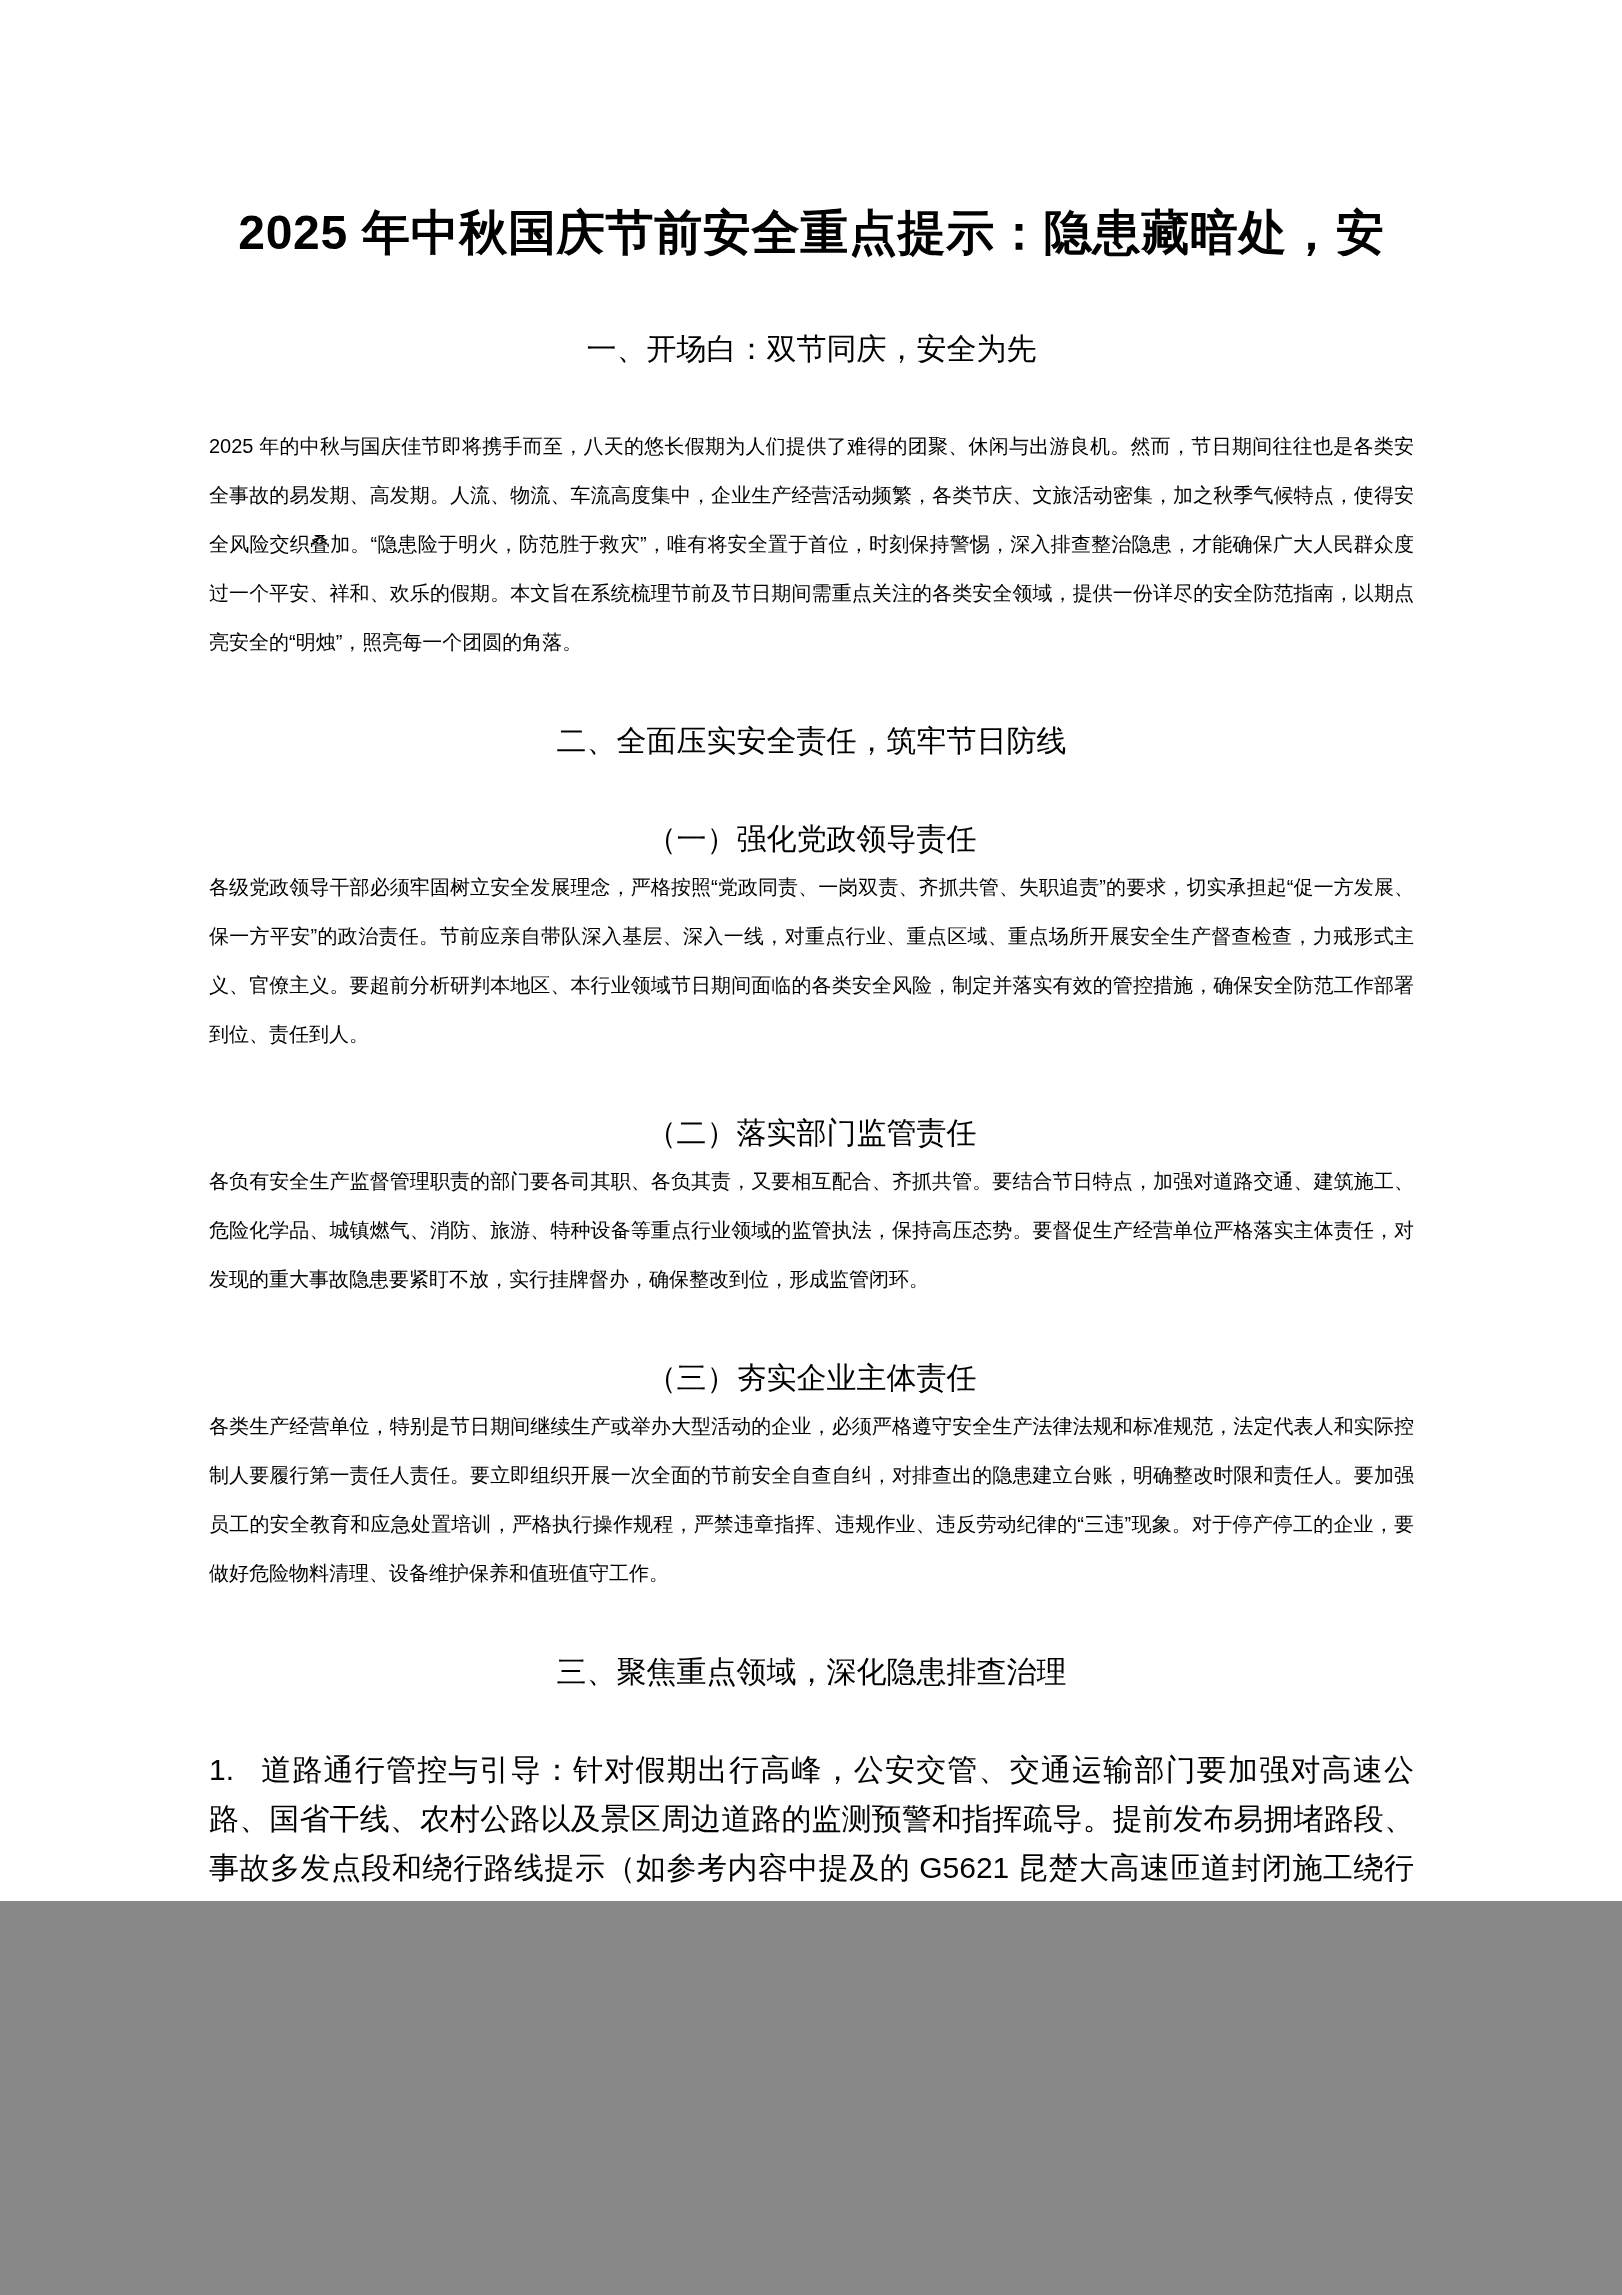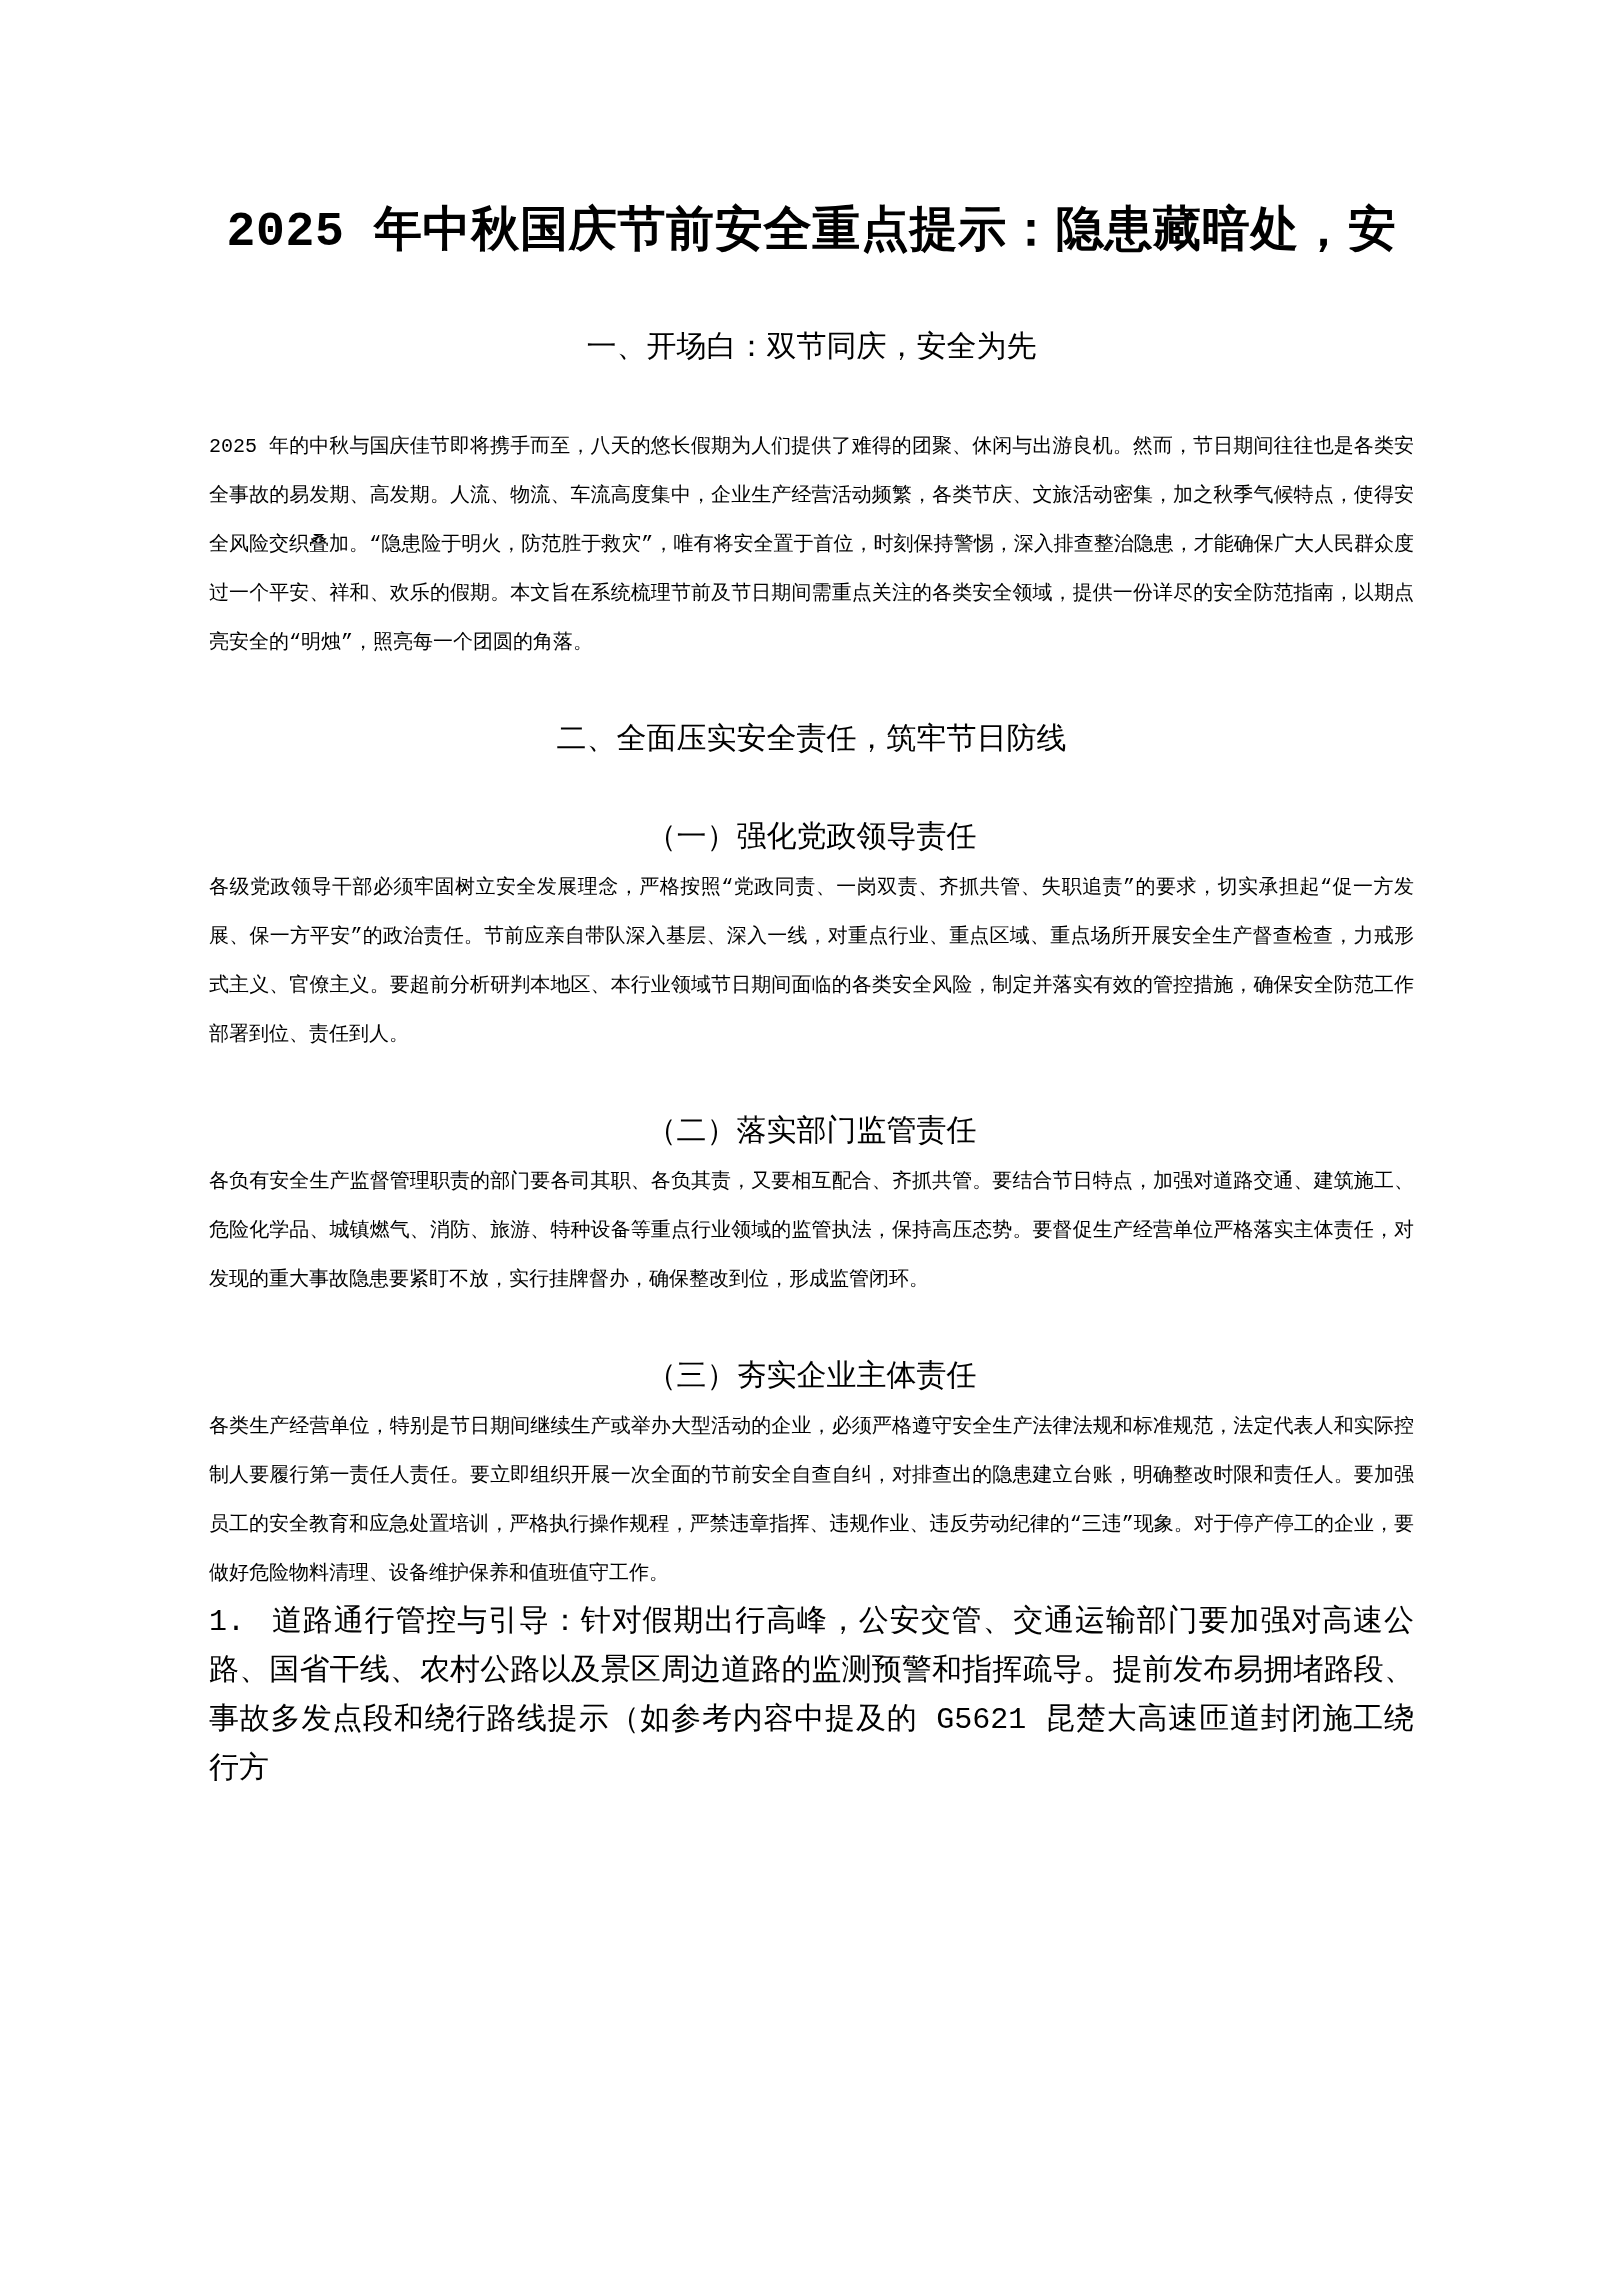--- a/index.html
+++ b/index.html
@@ -3,26 +3,26 @@
 <meta charset="utf-8">
 <style>
   html, body {
     margin: 0;
     padding: 0;
     background: #888888;
   }
   .page {
     position: relative;
     width: 1623px;
-    height: 2295px;
+    height: 1901px;
     margin: 0 auto;
     background: #ffffff;
     box-sizing: border-box;
     padding: 190px 209px 0 209px;
-    font-family: Liberation Mono, monospace;
+    font-family: Liberation Sans, sans-serif;
     color: #000000;
     overflow: hidden;
   }
   .doc-title {
     font-size: 48px;
     font-weight: bold;
     line-height: 85px;
     text-align: center;
     letter-spacing: 0.7px;
   }
@@ -79,18 +79,19 @@
   <p class="paragraph">各级党政领导干部必须牢固树立安全发展理念，严格按照“党政同责、一岗双责、齐抓共管、失职追责”的要求，切实承担起“促一方发展、保一方平安”的政治责任。节前应亲自带队深入基层、深入一线，对重点行业、重点区域、重点场所开展安全生产督查检查，力戒形式主义、官僚主义。要超前分析研判本地区、本行业领域节日期间面临的各类安全风险，制定并落实有效的管控措施，确保安全防范工作部署到位、责任到人。</p>
 
   <p class="subsection-heading">（二）落实部门监管责任</p>
 
   <p class="paragraph">各负有安全生产监督管理职责的部门要各司其职、各负其责，又要相互配合、齐抓共管。要结合节日特点，加强对道路交通、建筑施工、危险化学品、城镇燃气、消防、旅游、特种设备等重点行业领域的监管执法，保持高压态势。要督促生产经营单位严格落实主体责任，对发现的重大事故隐患要紧盯不放，实行挂牌督办，确保整改到位，形成监管闭环。</p>
 
   <p class="subsection-heading">（三）夯实企业主体责任</p>
 
   <p class="paragraph">各类生产经营单位，特别是节日期间继续生产或举办大型活动的企业，必须严格遵守安全生产法律法规和标准规范，法定代表人和实际控制人要履行第一责任人责任。要立即组织开展一次全面的节前安全自查自纠，对排查出的隐患建立台账，明确整改时限和责任人。要加强员工的安全教育和应急处置培训，严格执行操作规程，严禁违章指挥、违规作业、违反劳动纪律的“三违”现象。对于停产停工的企业，要做好危险物料清理、设备维护保养和值班值守工作。</p>
 
+  <p class="section-heading">三、聚焦重点领域，深化隐患排查治理</p>
 
 
   <p class="numbered-item"><span class="num-marker">1.</span><span>道路通行管控与引导：针对假期出行高峰，公安交管、交通运输部门要加强对高速公路、国省干线、农村公路以及景区周边道路的监测预警和指挥疏导。提前发布易拥堵路段、事故多发点段和绕行路线提示（如参考内容中提及的 G5621 昆楚大高速匝道封闭施工绕行方</span></p>
 
 </div>
 
 
 </body></html>

